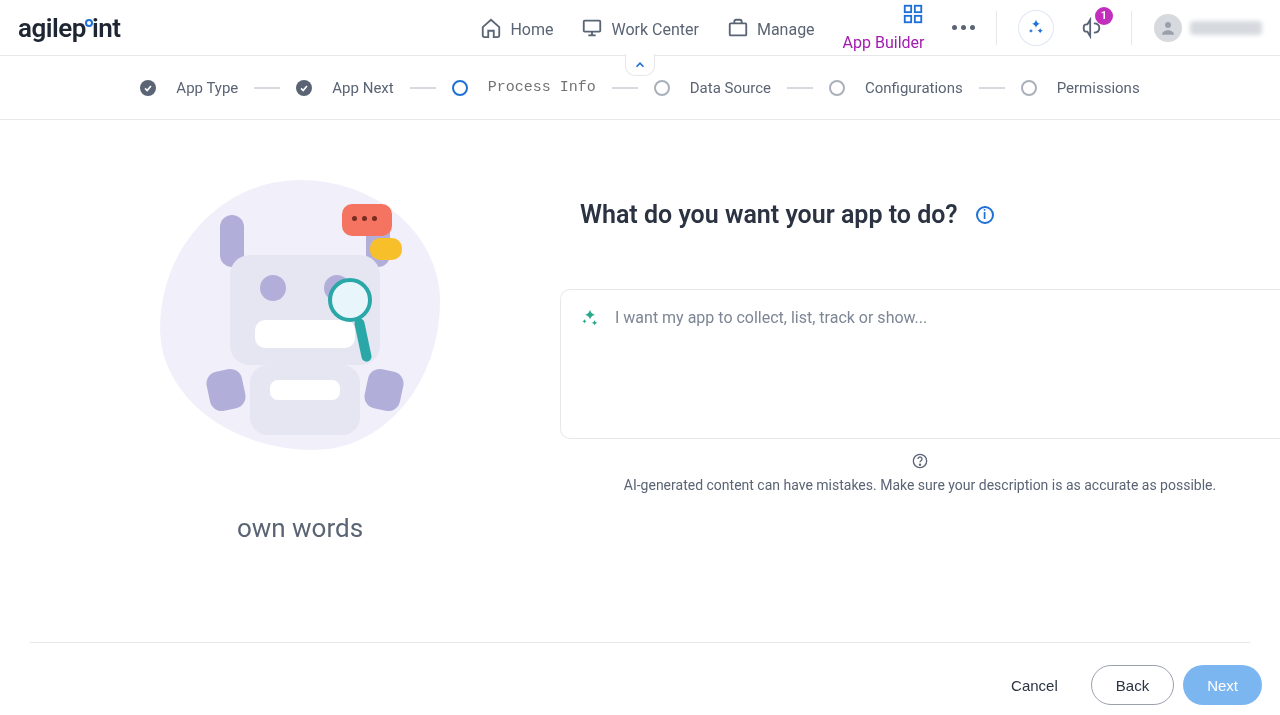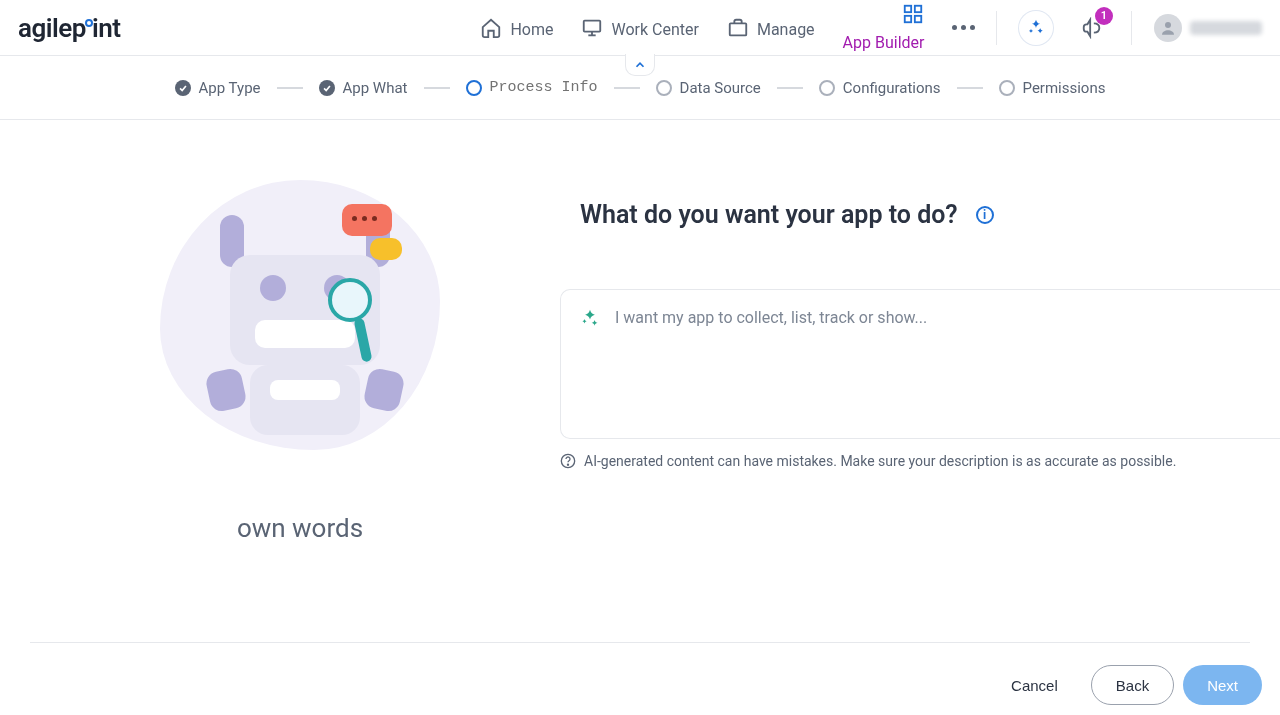--- a/index.html
+++ b/index.html
@@ -26,21 +26,21 @@
   .avatar { width:28px; height:28px; border-radius:50%; background:#d6d9de; display:flex; align-items:center; justify-content:center; }
   .username-blur { width:72px; height:14px; background:#d6d9de; border-radius:4px; filter:blur(2px); margin-left:8px; }
 
   
   .collapse-tab { position:relative; height:0; }
   .collapse-chevron { position:absolute; left:50%; top:-2px; transform:translateX(-50%); width:30px; height:22px; border:1px solid #e6e8ec; border-top:none; border-radius:0 0 10px 10px; background:#fff; display:flex; align-items:center; justify-content:center; cursor:pointer; }
 
   
   .stepper-bar { height: 64px; display:flex; align-items:center; justify-content:center; gap:16px; border-bottom:1px solid #e6e8ec; }
   .step { display:flex; align-items:center; gap:8px; font-size:15px; }
-  .step-label { color:#5a6474; }
+  .step-label { color:#5a6474;margin-left:12px; }
   .step.current .step-label { color:#737373;font-family:Liberation Mono, monospace; }
   .step.done .circ { background:#5a6474; border:none; display:flex; align-items:center; justify-content:center; }
   .step.current .circ { border:2px solid #1f70d6; }
   .circ { width:16px; height:16px; border-radius:50%; border:2px solid #aab0bb; flex-shrink:0; }
   .step-sep { width:26px; height:2px; background:#d6d9de; }
 
   
   .main { display:flex; padding: 60px 0 0 0; }
   .left-illus { width:560px; display:flex; flex-direction:column; align-items:center; padding-left:40px; }
   .illus-box { width:280px; height:270px; position:relative; }
@@ -72,21 +72,21 @@
 
   .right-form { flex:1; padding-right:0; }
   .prompt-heading { font-size:25px; font-weight:600; color:#2b3342; display:flex; align-items:center; gap:18px; margin-top:20px; margin-left:20px; }
   .info-icon { width:18px; height:18px; border:2px solid #1f70d6; border-radius:50%; color:#1f70d6; font-size:12px; font-weight:700; display:flex; align-items:center; justify-content:center; cursor:pointer; }
 
   .input-card { margin-top:60px; border:1px solid #e6e8ec; border-right:none; border-radius:10px 0 0 10px; padding:18px 18px; min-height:150px; display:flex; gap:14px; }
   .ai-spark { width:22px; height:22px; flex-shrink:0; }
   .prompt-input { border:none; outline:none; font-size:16px; color:#2b3342; width:100%; resize:none; font-family:inherit; }
   .prompt-input::placeholder { color:#7d8694; }
 
-  .disclaimer { margin-top:14px; display:flex; align-items:center; gap:8px; font-size:14px; color:#5a6474; }
+  .disclaimer { margin-top:14px; display:flex; align-items:center; gap:8px; font-size:14px; color:#5a6474;flex-direction:column; }
 
   
   .footer-sep { position:absolute; left:30px; right:30px; top:642px; height:1px; background:#e6e8ec; }
   .footer { position:absolute; left:0; right:0; bottom:10px; display:flex; justify-content:flex-end; align-items:center; gap:9px; padding:0 18px; }
   .btn { height:40px; padding:0 24px; border-radius:22px; font-size:15px; cursor:pointer; display:flex; align-items:center; justify-content:center; }
   .btn-text { background:none; border:none; color:#2b3342; }
   .btn-outline { background:#fff; border:1px solid #9aa1ad; color:#2b3342; }
   .btn-primary { background:#7cb6f0; border:none; color:#fff; font-weight:500; }
 </style>
 </head>
@@ -181,21 +181,21 @@
       </div>
     <span class="step-label">App Type</span>
   </div>
   <div class="step-sep"></div>
   <div class="step done">
     <div class="circ">
         <svg width="10" height="10" viewBox="0 0 24 24" fill="none" stroke="#fff" stroke-width="4">
           <polyline points="5 13 10 18 19 7"></polyline>
         </svg>
       </div>
-    <span class="step-label">App What</span>
+    <span class="step-label">App Next</span>
   </div>
   <div class="step-sep"></div>
   <div class="step current">
     <div class="circ"></div>
     <span class="step-label">Process Info</span>
   </div>
   <div class="step-sep"></div>
   <div class="step">
     <div class="circ"></div>
     <span class="step-label">Data Source</span>

